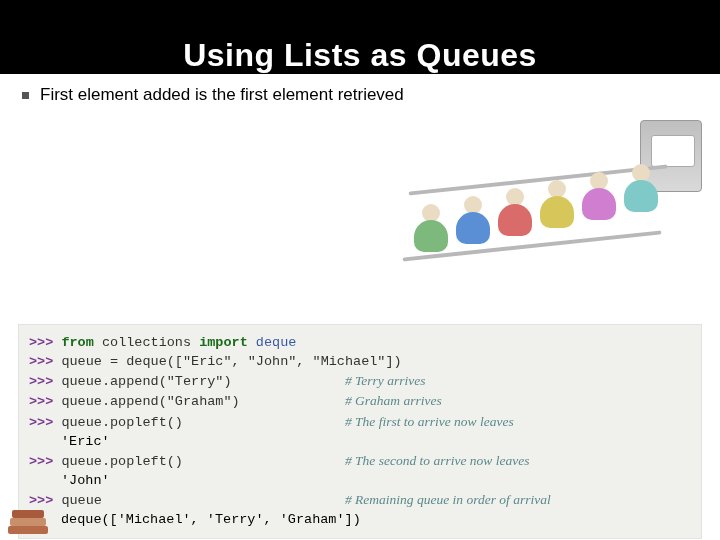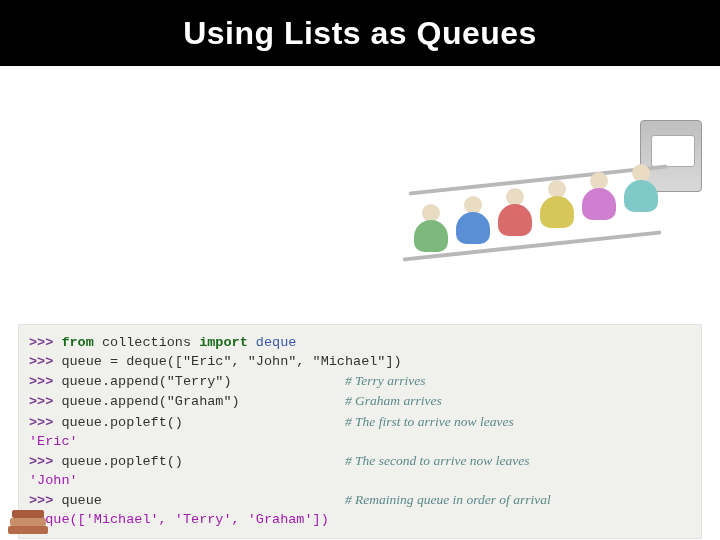--- a/index.html
+++ b/index.html
@@ -6,23 +6,23 @@
   body {
     width: 720px;
     height: 540px;
     background: #ffffff;
     font-family: Verdana, Geneva, sans-serif;
     position: relative;
     overflow: hidden;
   }
   .title-bar {
     background: #000000;
-    height: 66px;
+    height: 74px;
     display: flex;
-    align-items: center;
+    align-items: flex-end;
     justify-content: center;
   }
   .title-bar h1 {
     color: #ffffff;
     font-size: 32px;
     font-weight: bold;
     letter-spacing: 0.5px;
   }
   .content {
     padding: 10px 18px 0 18px;
@@ -122,21 +122,21 @@
     padding: 8px 10px;
     font-family: "Courier New", Courier, monospace;
     font-size: 13.5px;
     line-height: 1.42;
     color: #333;
     white-space: pre;
   }
   .prompt { color: #7a3a8e; font-weight: bold; }
   .kw { color: #1a6b1a; font-weight: bold; }
   .mod { color: #3a5aa8; }
-  .out { color: #a21caf; }
+  .out { color: #000000; margin-left: 32px; }
   .cmt { color: #5a8a8a; font-style: italic; font-family: Liberation Serif, serif; }
 
   .books-icon {
     position: absolute;
     left: 8px;
     bottom: 6px;
     width: 42px;
     height: 28px;
   }
   .books-icon .b {
@@ -151,20 +151,21 @@
 </style>
 </head>
 <body>
 
 <div class="title-bar">
   <h1>Using Lists as Queues</h1>
 </div>
 
 <div class="content">
   <ul class="bullets">
+    <li>First element added is the first element retrieved</li>
   </ul>
 </div>
 
 <div class="queue-illustration">
   <div class="booth"></div>
   <div class="rail back"></div>
   <div class="rail front"></div>
   <div class="person p1">
       <div class="head"></div>
       <div class="body"></div>

